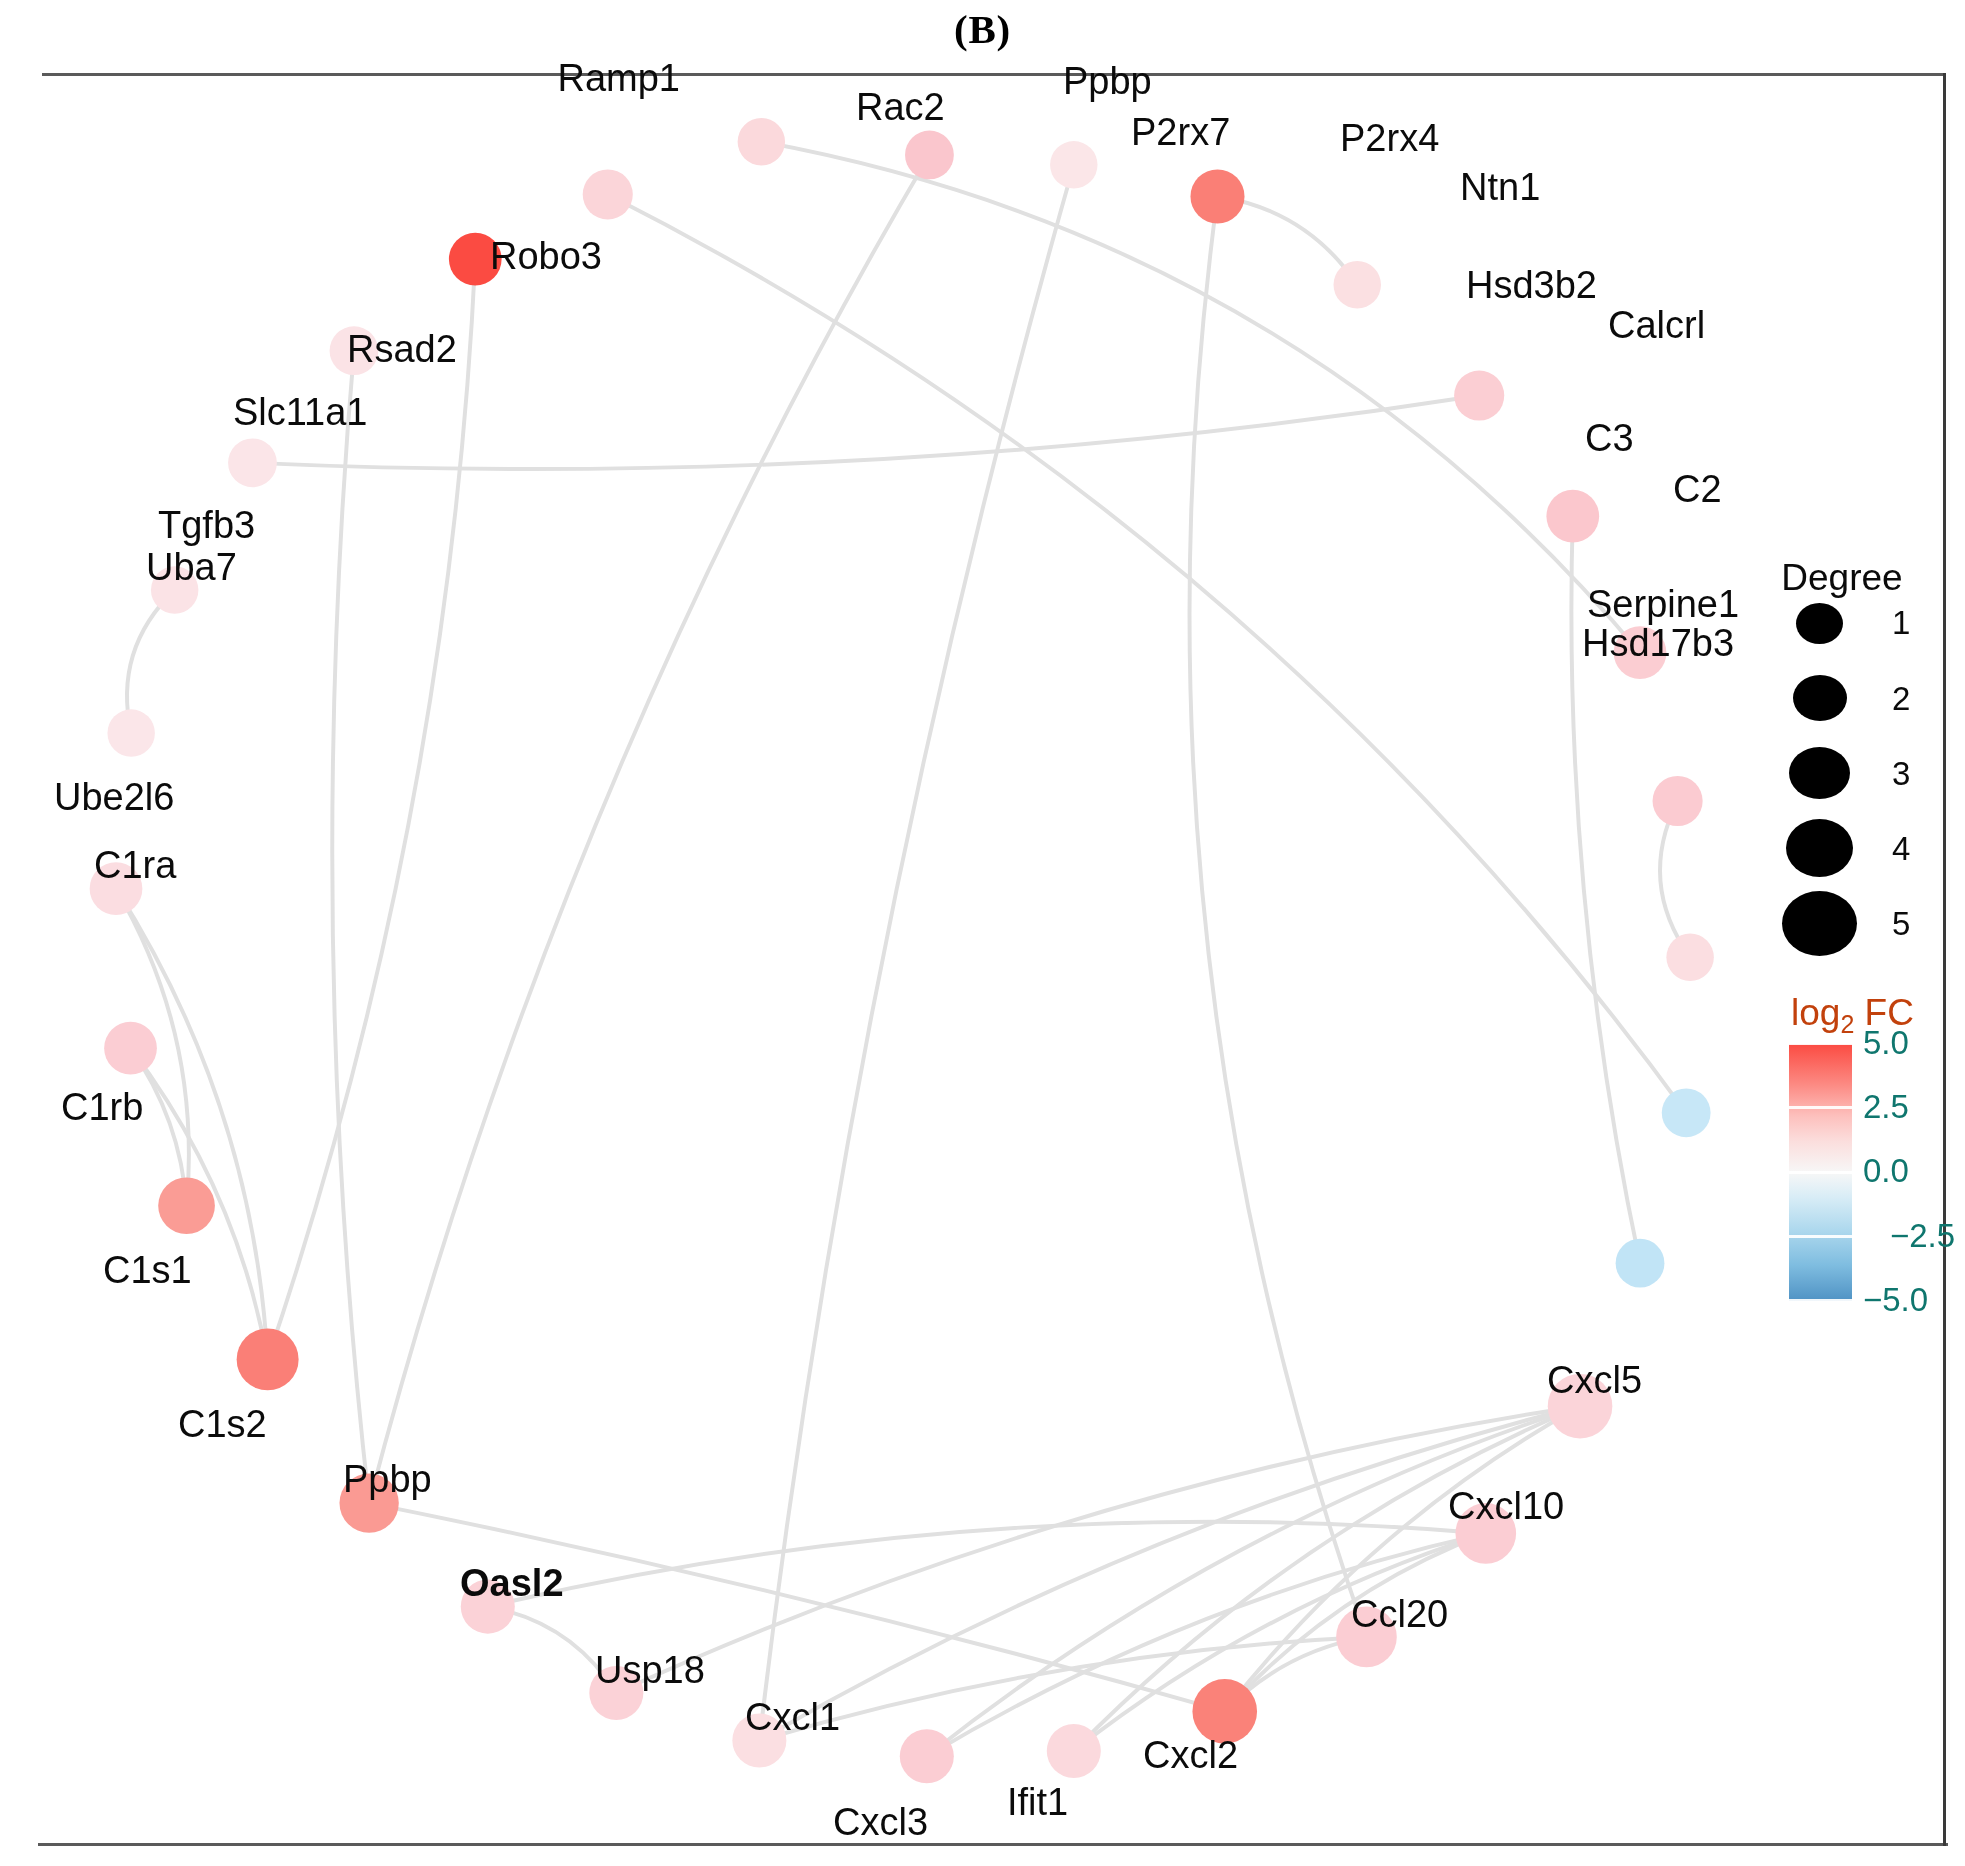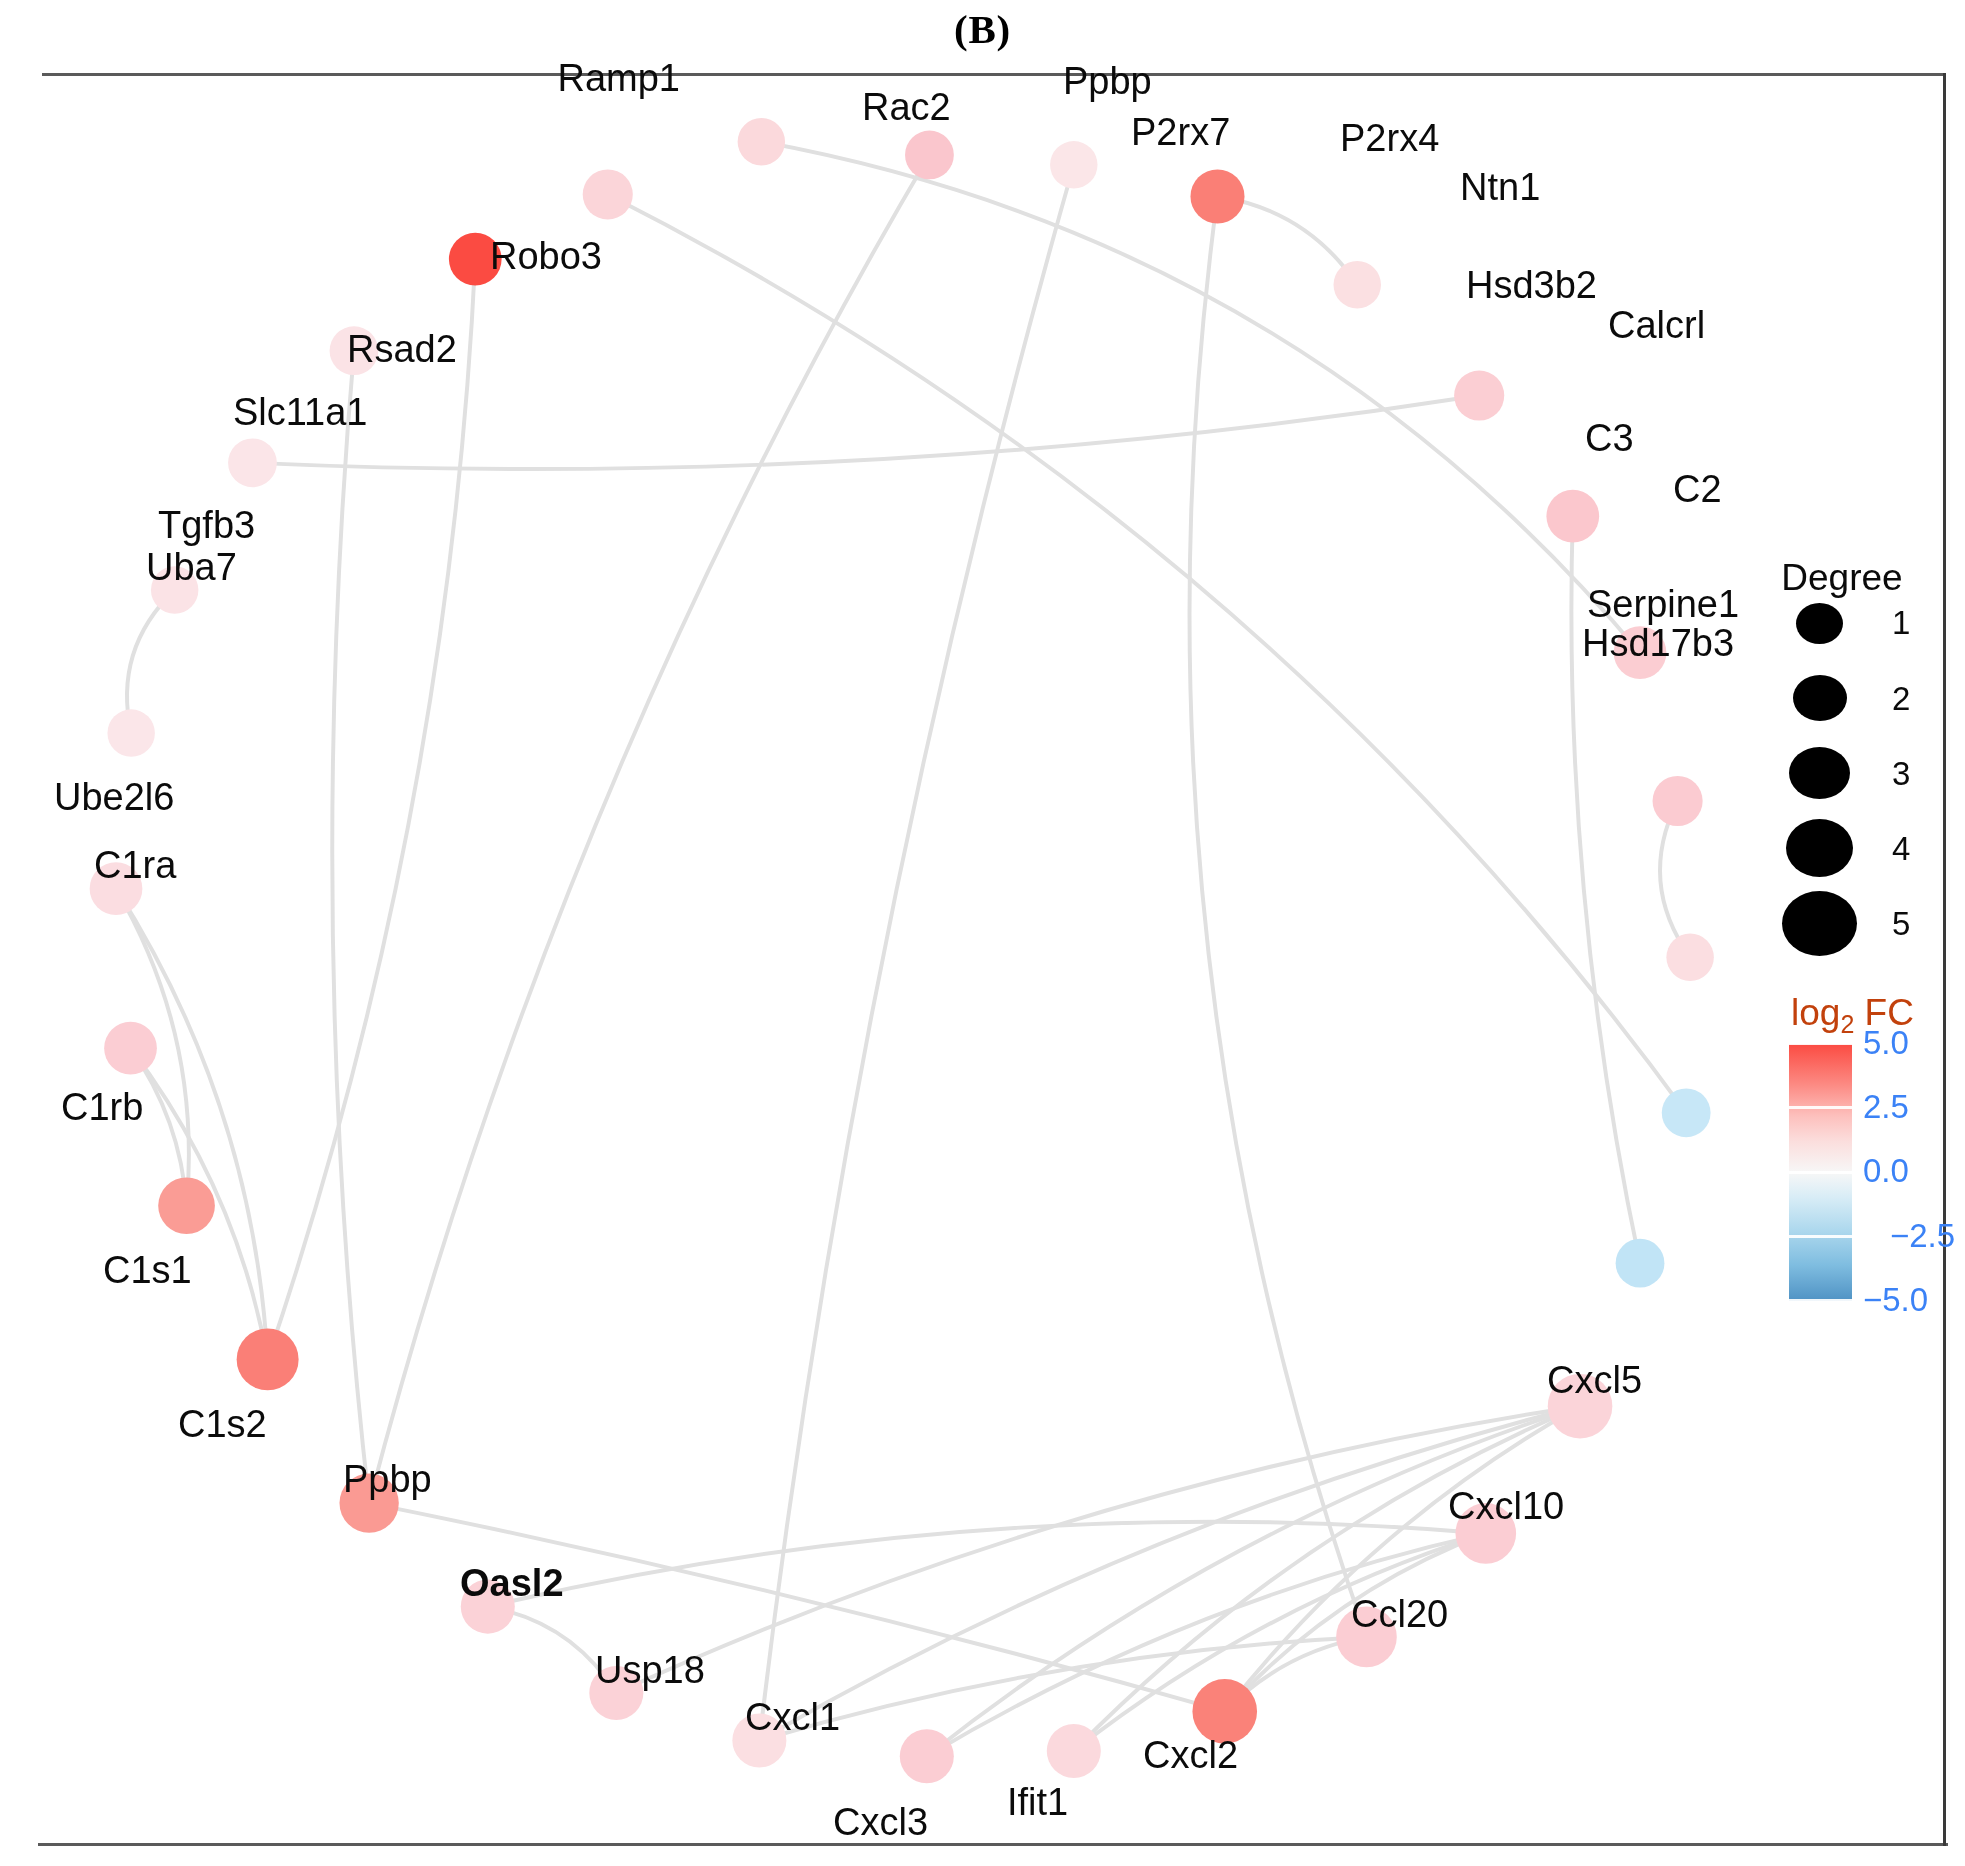--- a/index.html
+++ b/index.html
@@ -40,21 +40,21 @@
       #fc8b84 16%,
       #fdc0bd 28%,
       #fbdedd 38%,
       #f7f7f7 50%,
       #d7ecf6 60%,
       #afd9ee 72%,
       #7fbde0 86%,
       #4f92c4 100%);
   }
   .fc-tick{position:absolute;left:9.2px;width:63px;height:2.6px;background:#ffffff;opacity:.92;}
-  .fc-lab{position:absolute;left:83px;font-size:33px;color:#3b82f6;white-space:nowrap;}
+  .fc-lab{position:absolute;left:83px;font-size:33px;color:#0f766e;white-space:nowrap;}
 </style>
 </head>
 <body>
 
 <div id="root">
 
   <div id="figure-title">(B)</div>
 
   <div class="rule-h" style="left:42px;top:73px;width:1904px;"></div>
   <div class="rule-h" style="left:38px;top:1843px;width:1910px;"></div>
@@ -123,21 +123,21 @@
         <circle cx="265" cy="895" r="36" fill="#fbe3e6"></circle>
         <circle cx="383" cy="702" r="37" fill="#fbe5e8"></circle>
         <circle cx="537" cy="532" r="37" fill="#fbe3e6"></circle>
         <circle cx="721" cy="393" r="40" fill="#fb4b42"></circle>
         <circle cx="922" cy="295" r="38" fill="#fbd5d9"></circle>
       </g>
   </svg>
 
   <div id="labels">
       <div class="node-label" style="left: auto; top: 59px; right: 1285px;">Ramp1</div>
-      <div class="node-label" style="left: 856px; top: 88px; margin-left: 6px;">Rac2</div>
+      <div class="node-label" style="left: 856px; top: 88px;">Rac2</div>
       <div class="node-label" style="left: 1063px; top: 62px;">Ppbp</div>
       <div class="node-label" style="left: 1131px; top: 113px;">P2rx7</div>
       <div class="node-label" style="left: 1340px; top: 119px;">P2rx4</div>
       <div class="node-label" style="left: 1460px; top: 168px;">Ntn1</div>
       <div class="node-label" style="left: 1466px; top: 266px;">Hsd3b2</div>
       <div class="node-label" style="left: 1608px; top: 306px;">Calcrl</div>
       <div class="node-label" style="left: 1585px; top: 419px;">C3</div>
       <div class="node-label" style="left: 1673px; top: 470px;">C2</div>
       <div class="node-label" style="left: 1587px; top: 585px;">Serpine1</div>
       <div class="node-label" style="left: 1582px; top: 624px;">Hsd17b3</div>

